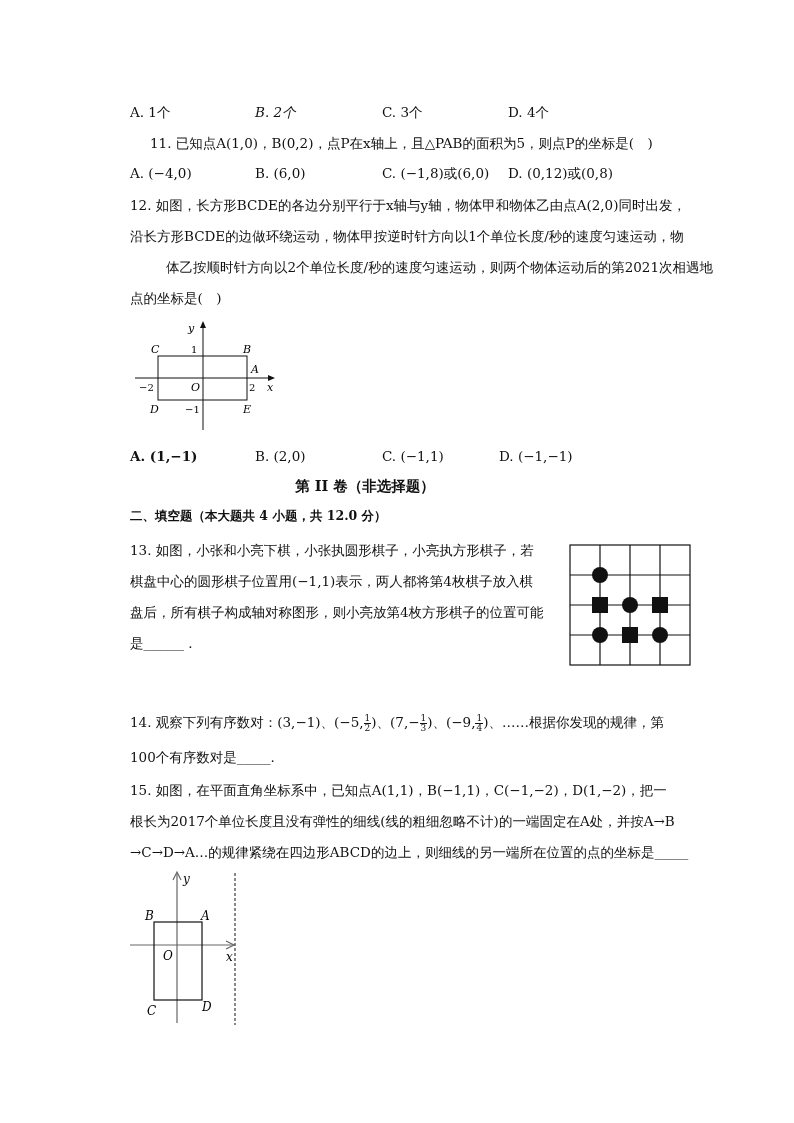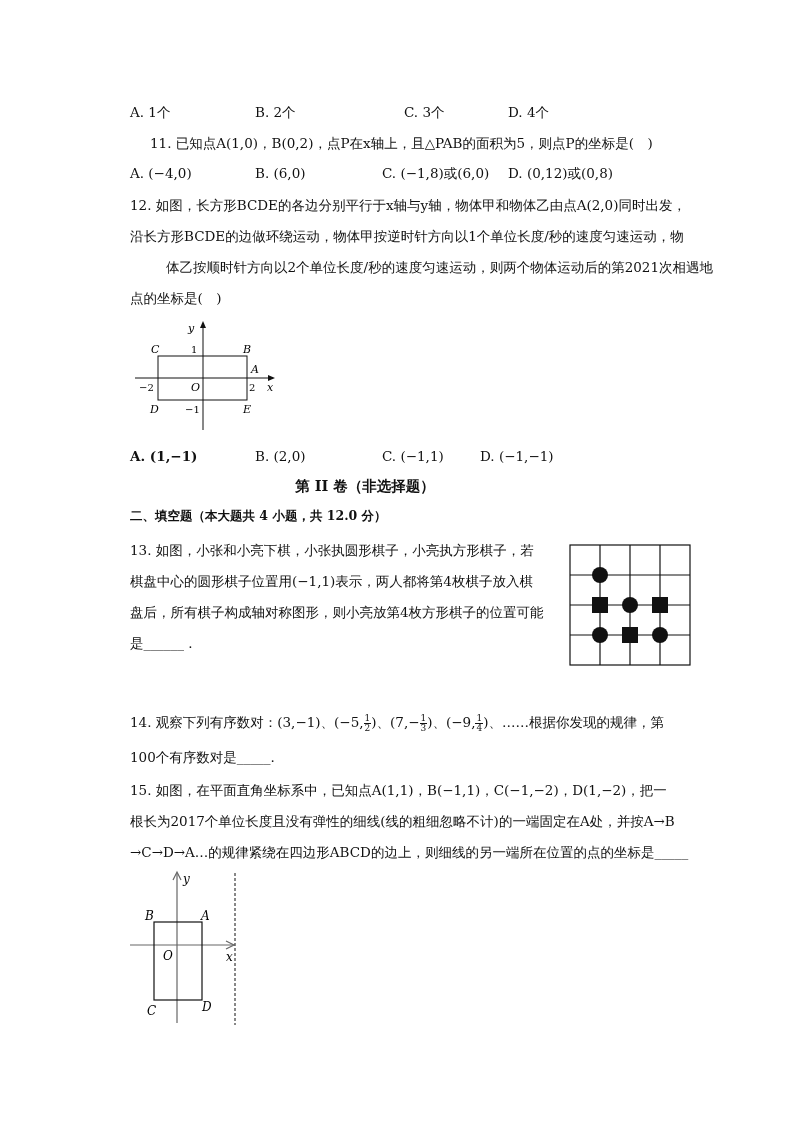--- a/index.html
+++ b/index.html
@@ -11,22 +11,22 @@
   .sec { position:absolute; left:130px; font-size:12.5px; font-weight:bold; }
   svg text { font-family:"DejaVu Serif", "Liberation Serif", serif; }
   .frac { display:inline-block; vertical-align:middle; text-align:center; font-size:9px; line-height:9px; }
   .frac span { display:block; }
   .frac .num { border-bottom:1px solid #111; padding:0 1px; }
 </style>
 </head>
 <body>
 
 <div class="opt" style="left:130px;top:103px;">A. 1个</div>
-<div class="opt" style="left:255px;top:103px;">B. 2个</div>
-<div class="opt" style="left:404px;top:103px;">C. 3个</div>
+<div class="opt" style="left:255px;top:103px;font-style:italic;">B. 2个</div>
+<div class="opt" style="left:382px;top:103px;">C. 3个</div>
 <div class="opt" style="left:508px;top:103px;">D. 4个</div>
 
 <div class="line" style="top:134px;margin-left:20px;">11.  已知点A(1,0)，B(0,2)，点P在x轴上，且△PAB的面积为5，则点P的坐标是(　)</div>
 <div class="opt" style="left:130px;top:164px;">A. (−4,0)</div>
 <div class="opt" style="left:255px;top:164px;">B. (6,0)</div>
 <div class="opt" style="left:382px;top:164px;">C. (−1,8)或(6,0)</div>
 <div class="opt" style="left:508px;top:164px;">D. (0,12)或(0,8)</div>
 
 <div class="line" style="top:196px;">12.  如图，长方形BCDE的各边分别平行于x轴与y轴，物体甲和物体乙由点A(2,0)同时出发，</div>
 <div class="line" style="top:227px;">沿长方形BCDE的边做环绕运动，物体甲按逆时针方向以1个单位长度/秒的速度匀速运动，物</div>
@@ -52,21 +52,21 @@
   <text x="124" y="76" font-size="10">2</text>
   <text x="142" y="76" font-size="11" font-style="italic">x</text>
   <text x="25" y="98" font-size="11" font-style="italic">D</text>
   <text x="60" y="98" font-size="10">−1</text>
   <text x="118" y="98" font-size="11" font-style="italic">E</text>
 </svg>
 
 <div class="opt" style="left:130px;top:447px;font-weight:bold;">A. (1,−1)</div>
 <div class="opt" style="left:255px;top:447px;">B. (2,0)</div>
 <div class="opt" style="left:382px;top:447px;">C. (−1,1)</div>
-<div class="opt" style="left:480px;top:447px;">D. (−1,−1)</div>
+<div class="opt" style="left:499px;top:447px;">D. (−1,−1)</div>
 
 <div class="center" style="top:477px;">第 II 卷（非选择题）</div>
 <div class="sec" style="top:508px;">二、填空题（本大题共 4 小题，共 12.0 分）</div>
 
 <div class="line" style="top:541px;">13.  如图，小张和小亮下棋，小张执圆形棋子，小亮执方形棋子，若</div>
 <div class="line" style="top:572px;">棋盘中心的圆形棋子位置用(−1,1)表示，两人都将第4枚棋子放入棋</div>
 <div class="line" style="top:603px;">盘后，所有棋子构成轴对称图形，则小亮放第4枚方形棋子的位置可能</div>
 <div class="line" style="top:634px;">是______ .</div>
 
 <svg style="position:absolute;left:569px;top:544px;" width="122" height="122" viewBox="0 0 122 122">

